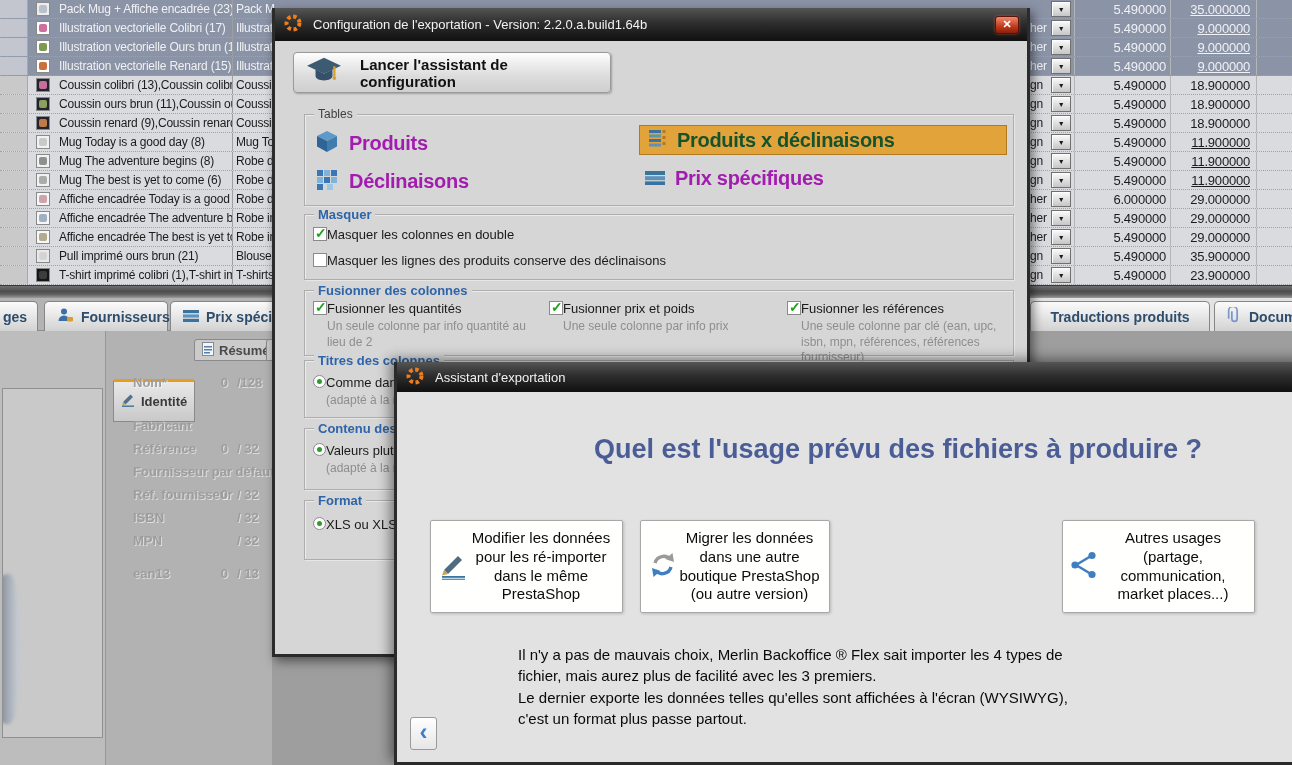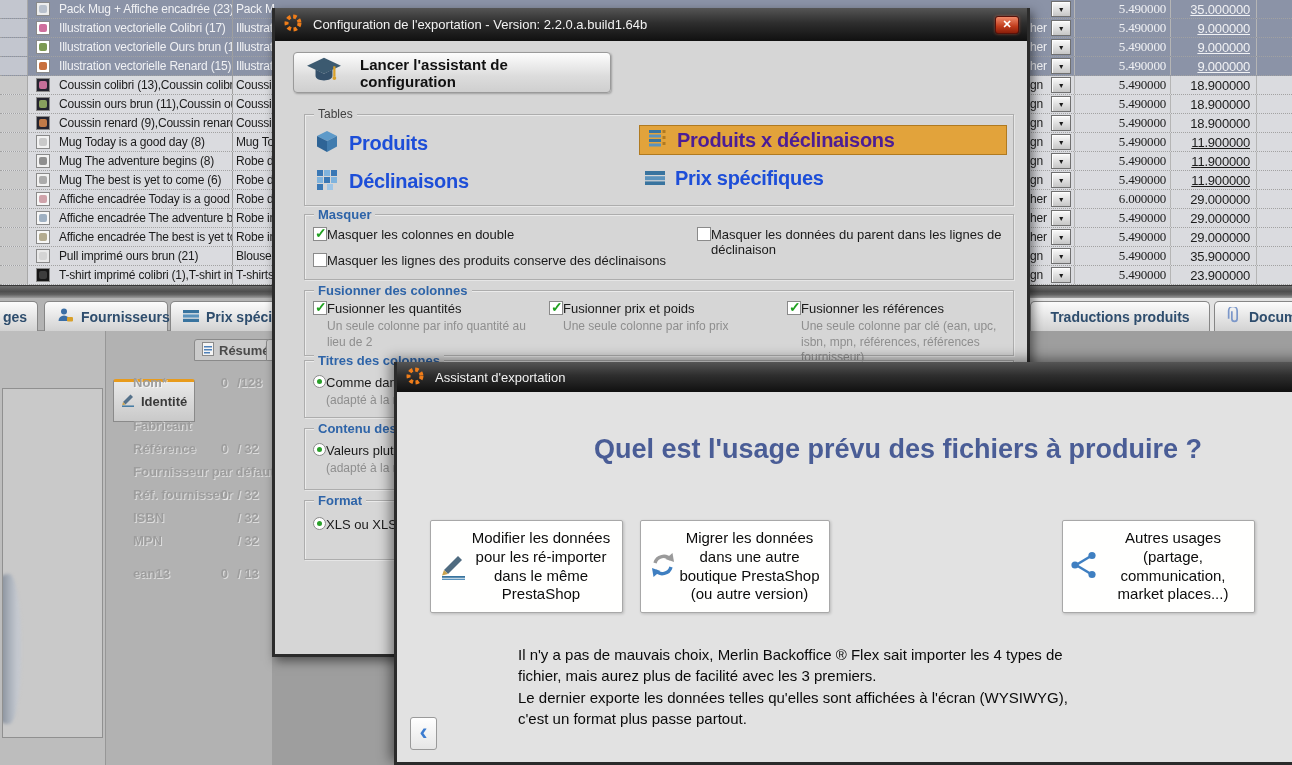--- a/index.html
+++ b/index.html
@@ -15,21 +15,21 @@
   .row.sel .gutter { background:#c3c6cf; }
   .iconcell { width:29px; flex:none; justify-content:center; }
   .thumb { width:14px; height:14px; border:1px solid #8a8a8a; display:flex; align-items:center; justify-content:center; flex:none; }
   .thumb-dot { width:8px; height:8px; border-radius:2px; }
   .namecell { width:176px; flex:none; padding-left:2px; white-space:nowrap; border-right:1px solid #9f9f9f; }
   .col2cell { width:97px; flex:none; padding-left:3px; white-space:nowrap; }
   .fillcell { flex:1; }
   .ddcell { width:46px; flex:none; padding-left:2px; }
   .ddbtn { width:20px; height:16px; flex:none; background:linear-gradient(#fbfbfb,#c6c6c6); border:1px solid #707070; box-shadow:inset 1px 1px 0 #fff; display:flex; align-items:center; justify-content:center; margin-left:auto; margin-right:3px; }
   .ddarrow { font-size:7px; color:#1a1a1a; line-height:1; }
-  .p1cell { width:96px; flex:none; justify-content:flex-end; padding-right:4px; border-left:1px solid #b5b5b5; font-size:13px;font-family:Liberation Serif, serif; }
+  .p1cell { width:96px; flex:none; justify-content:flex-end; padding-right:4px; border-left:1px solid #b5b5b5; font-size:13px; }
   .p2cell { width:86px; flex:none; justify-content:flex-end; padding-right:6px; border-left:1px solid #b5b5b5; font-size:13px; }
   .p2cell.u { text-decoration:underline; }
   .lastcell { width:36px; flex:none; border-left:1px solid #b5b5b5; }
 
   .splitter { position:absolute; left:0; top:285px; width:1292px; height:13px; border-top:1px solid #383838; background:linear-gradient(#6f6f6f,#4e4e4e 45%,#606060 70%,#9b9b9b); }
 
   
   .tabband { position:absolute; left:0; top:298px; width:1292px; height:33px; background:#b3b3b3; border-bottom:1px solid #8f8f8f; }
   .tabband-right { position:absolute; left:1028px; top:0; width:264px; height:33px; background:#e2e2e2; }
   .tab { position:absolute; top:3px; height:30px; background:linear-gradient(#fbfbfb,#d2d2d2); border:1px solid #868686; border-bottom:none; border-radius:5px 5px 0 0; display:flex; align-items:center; gap:7px; padding:0 12px; font-weight:bold; color:#2e4d6d; font-size:14px; white-space:nowrap; }
@@ -55,22 +55,22 @@
   .titlebar { height:32px; background:linear-gradient(#555 0%,#2e2e2e 45%,#101010); display:flex; align-items:center; padding:0 8px; gap:10px; color:#f2f2f2; font-size:13px; }
   .xbtn { margin-left:auto; width:24px; height:18px; background:linear-gradient(#f08a6a,#c03a1a 60%,#8a1f0a); border:1px solid #5a120a; border-radius:3px; color:#fff; font-size:11px; font-weight:bold; display:flex; align-items:center; justify-content:center; box-shadow:0 0 3px rgba(255,120,80,.5); }
 
   
   .dlg1 { left:272px; top:8px; width:758px; height:649px; background:#d6d6d6; z-index:10; }
   .dlg1 .titlebar { height:33px; }
   .launch-btn { position:absolute; left:18px; top:44px; width:318px; height:41px; background:linear-gradient(#fdfdfd,#dcdcdc 60%,#cfcfcf); border:1px solid #9a9a9a; border-radius:4px; box-shadow:1px 1px 2px rgba(0,0,0,.25); display:flex; align-items:center; gap:16px; padding:0 10px; font-size:15px; font-weight:bold; color:#111; }
   .grp { position:absolute; left:29px; width:710px; border:1px solid #adadad; box-shadow:inset 1px 1px 0 rgba(255,255,255,.5), 1px 1px 0 rgba(255,255,255,.4); }
   .grp-label { position:absolute; top:-8px; left:9px; background:#d6d6d6; padding:0 4px; font-weight:bold; font-size:13px; color:#2e64a8; }
   .grp-label.plain { color:#3f3f3f; font-weight:normal; font-size:12px; }
-  .bigitem { position:absolute; display:flex; align-items:center; gap:10px; font-size:20px; font-weight:bold; color:#1d4ed8; letter-spacing:-0.3px; }
-  .bigitem.selbox { background:#e2a33b; border:1px solid #b07a20; height:30px; padding:0 9px; color:#4c1d95; }
+  .bigitem { position:absolute; display:flex; align-items:center; gap:10px; font-size:20px; font-weight:bold; color:#a21caf; letter-spacing:-0.3px; }
+  .bigitem.selbox { background:#e2a33b; border:1px solid #b07a20; height:30px; padding:0 9px; color:#14532d; }
   .cb { width:14px; height:14px; background:#fff; border:1px solid #8a8a8a; position:relative; flex:none; display:inline-block; }
   .cb.checked::after { content:"✓"; position:absolute; top:-3px; left:1px; color:#21a121; font-size:14px; font-weight:bold; }
   .radio { width:13px; height:13px; background:#fff; border:1px solid #8a8a8a; border-radius:50%; position:relative; flex:none; display:inline-block; }
   .radio.on::after { content:""; position:absolute; inset:3px; background:#2aa02a; border-radius:50%; }
   .ckrow { position:absolute; display:flex; align-items:flex-start; gap:0; font-size:13px; color:#1a1a1a; }
   .desc { font-size:12px; color:#8e8e8e; line-height:1.3; margin-top:3px; }
 
   
   .dlg2 { left:394px; top:362px; width:1008px; height:403px; background:#e2e2e2; z-index:20; box-shadow:-4px -3px 12px rgba(0,0,0,.45); }
   .dlg2 .titlebar { height:30px; }
@@ -567,24 +567,20 @@
         <span>Prix spécifiques</span>
       </div>
     </div>
 
     <div class="grp" style="top:206px;height:66px;">
       <span class="grp-label">Masquer</span>
       <div class="ckrow" style="left:8px;top:12px;">
         <span class="cb checked"></span>
         <span>Masquer les colonnes en double</span>
       </div>
-      <div class="ckrow" style="left:392px;top:12px;">
-        <span class="cb"></span>
-        <span>Masquer les données du parent dans les lignes de déclinaison</span>
-      </div>
       <div class="ckrow" style="left:8px;top:38px;">
         <span class="cb"></span>
         <span>Masquer les lignes des produits conserve des déclinaisons</span>
       </div>
     </div>
 
     <div class="grp" style="top:282px;height:66px;">
       <span class="grp-label">Fusionner des colonnes</span>
       <div class="ckrow" style="left:8px;top:10px;width:228px;">
         <span class="cb checked"></span>

